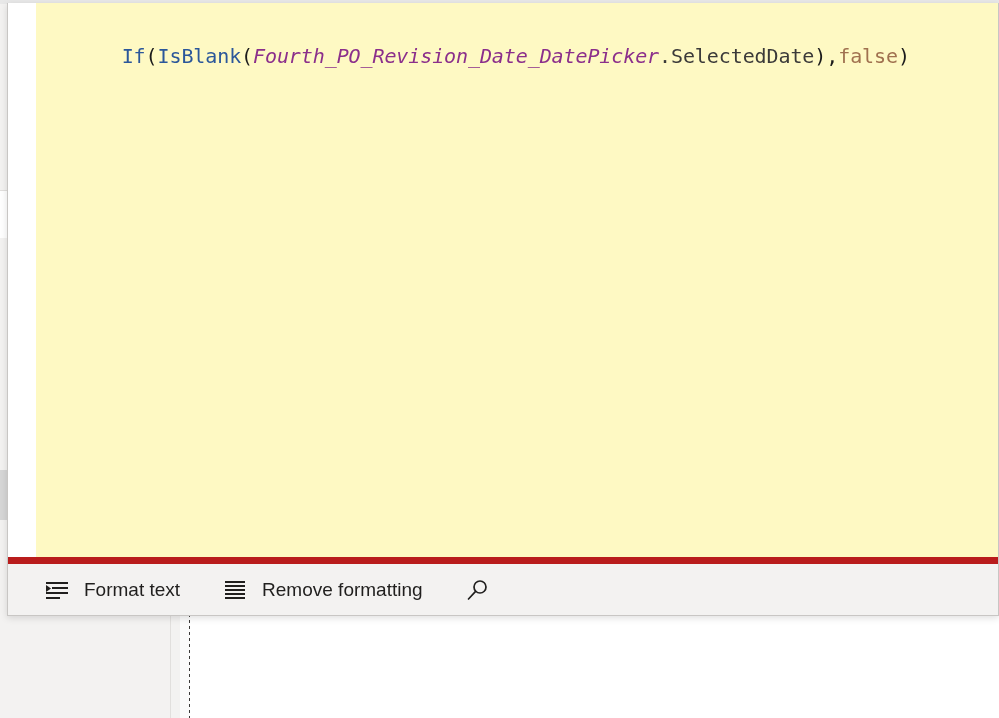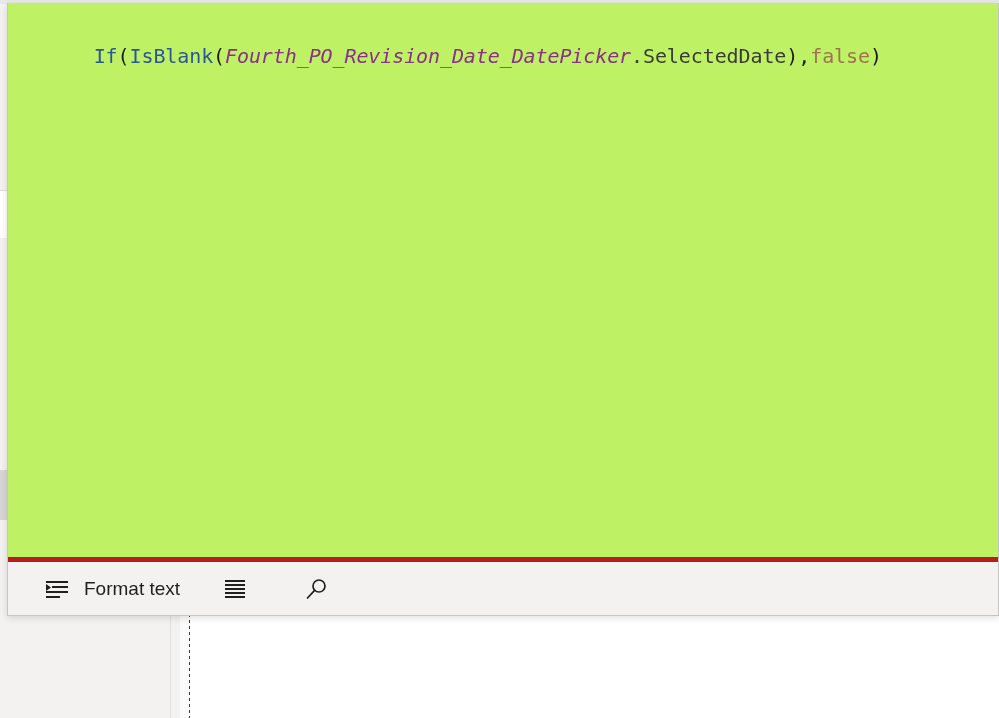--- a/index.html
+++ b/index.html
@@ -86,44 +86,45 @@
     border: 1px solid #c8c6c4;
     border-top: none;
     box-sizing: border-box;
     box-shadow: 0 2px 7px rgba(0,0,0,0.13);
     display: flex;
     flex-direction: column;
   }
   #formula-text-area {
     flex: 1 1 auto;
     position: relative;
-    background: #bef264;
+    background: #fef9c3;
     overflow: hidden;
     padding: 14px 0 0 14px;
     box-sizing: border-box;
+    margin-left: 28px;
   }
   #formula-line {
     font-family: "DejaVu Sans Mono", "Liberation Mono", monospace;
     font-size: 20px;
     line-height: 26px;
     white-space: pre;
     letter-spacing: -0.1px;
   }
   .tok-fn      { color: #2b579a; }
   .tok-punct   { color: #1b1b1b; }
   .tok-ident   { color: #8b2f8b; font-style: italic; }
   .tok-prop    { color: #3b3a39; }
   .tok-bool    { color: #a0714f; }
 
   
   #formula-command-bar {
     flex: 0 0 auto;
     height: 58px;
     background: #f3f2f1;
-    border-top: 5px solid #b91c1c;
+    border-top: 7px solid #b91c1c;
     display: flex;
     align-items: center;
     padding-left: 22px;
     box-sizing: border-box;
   }
   .cmd-button {
     display: flex;
     align-items: center;
     height: 44px;
     padding: 0 14px;
@@ -210,20 +211,21 @@
     </div>
 
     <div class="cmd-button">
       <svg class="cmd-icon" viewBox="0 0 26 22">
         <rect x="3" y="2" width="20" height="2" fill="#201f1e"></rect>
         <rect x="3" y="6" width="20" height="2" fill="#201f1e"></rect>
         <rect x="3" y="10" width="20" height="2" fill="#201f1e"></rect>
         <rect x="3" y="14" width="20" height="2" fill="#201f1e"></rect>
         <rect x="3" y="18" width="20" height="2" fill="#201f1e"></rect>
       </svg>
+      <span class="cmd-label">Remove formatting</span>
     </div>
 
     <div class="cmd-button">
       <svg class="cmd-icon" viewBox="0 0 26 22">
         <circle cx="15" cy="8" r="6" fill="none" stroke="#201f1e" stroke-width="1.7"></circle>
         <line x1="10.6" y1="12.4" x2="3.5" y2="20" stroke="#201f1e" stroke-width="1.7" stroke-linecap="round"></line>
       </svg>
     </div>
 
   </div>

